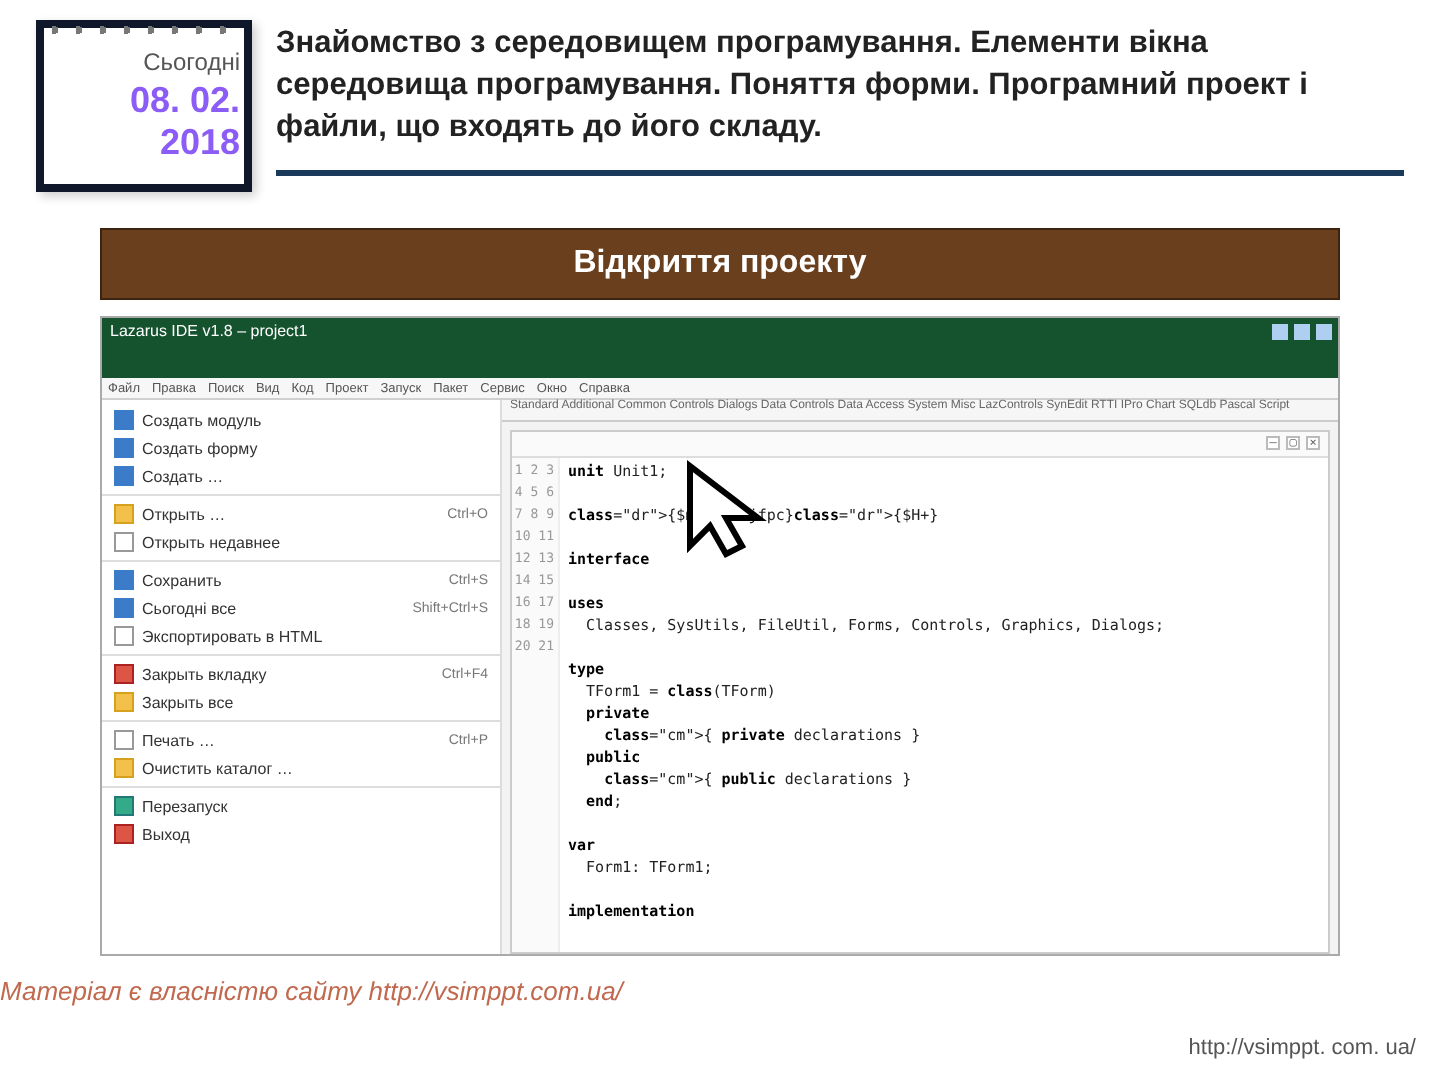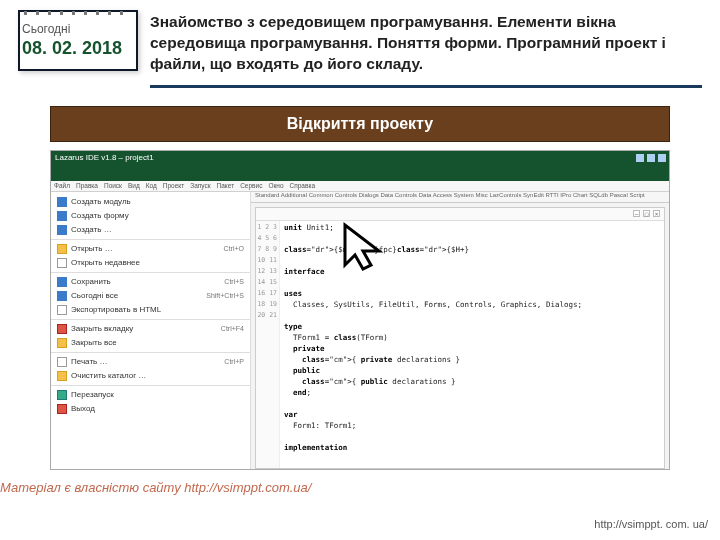--- a/index.html
+++ b/index.html
@@ -5,40 +5,40 @@
   * { box-sizing: border-box; margin: 0; padding: 0; }
   html, body { width: 720px; height: 540px; font-family: Arial, sans-serif; background: #fff; overflow: hidden; }
   
   .header {
     display: flex;
     padding: 10px 18px 0 18px;
     gap: 12px;
     align-items: flex-start;
   }
   .date-card {
-    width: 120px;
-    border: 2px solid #0f172a;
+    width: 108px;
+    border: 4px solid #0f172a;
     background: #fff;
     padding: 4px 2px 10px;
-    text-align: left;
+    text-align: right;
     position: relative;
     box-shadow: 2px 2px 5px rgba(0,0,0,.2);
     flex-shrink: 0;
   }
   .date-card::before {
     content: "";
     position: absolute;
     top: -6px; left: 4px; right: 4px;
     height: 14px;
     background:
       radial-gradient(circle at 10% 50%, #777 2px, transparent 2px) repeat-x;
     background-size: 12px 14px;
   }
   .date-card .today { font-size: 12px; color: #555; margin-top: 6px; }
-  .date-card .date  { font-size: 18px; font-weight: bold; color: #14532d; margin-top: 2px; }
+  .date-card .date  { font-size: 18px; font-weight: bold; color: #8b5cf6; margin-top: 2px; }
   .title {
     font-size: 15.5px;
     font-weight: bold;
     color: #222;
     line-height: 1.35;
     padding: 2px 0 10px;
     border-bottom: 3px solid #193a5a;
     flex: 1;
   }
   

